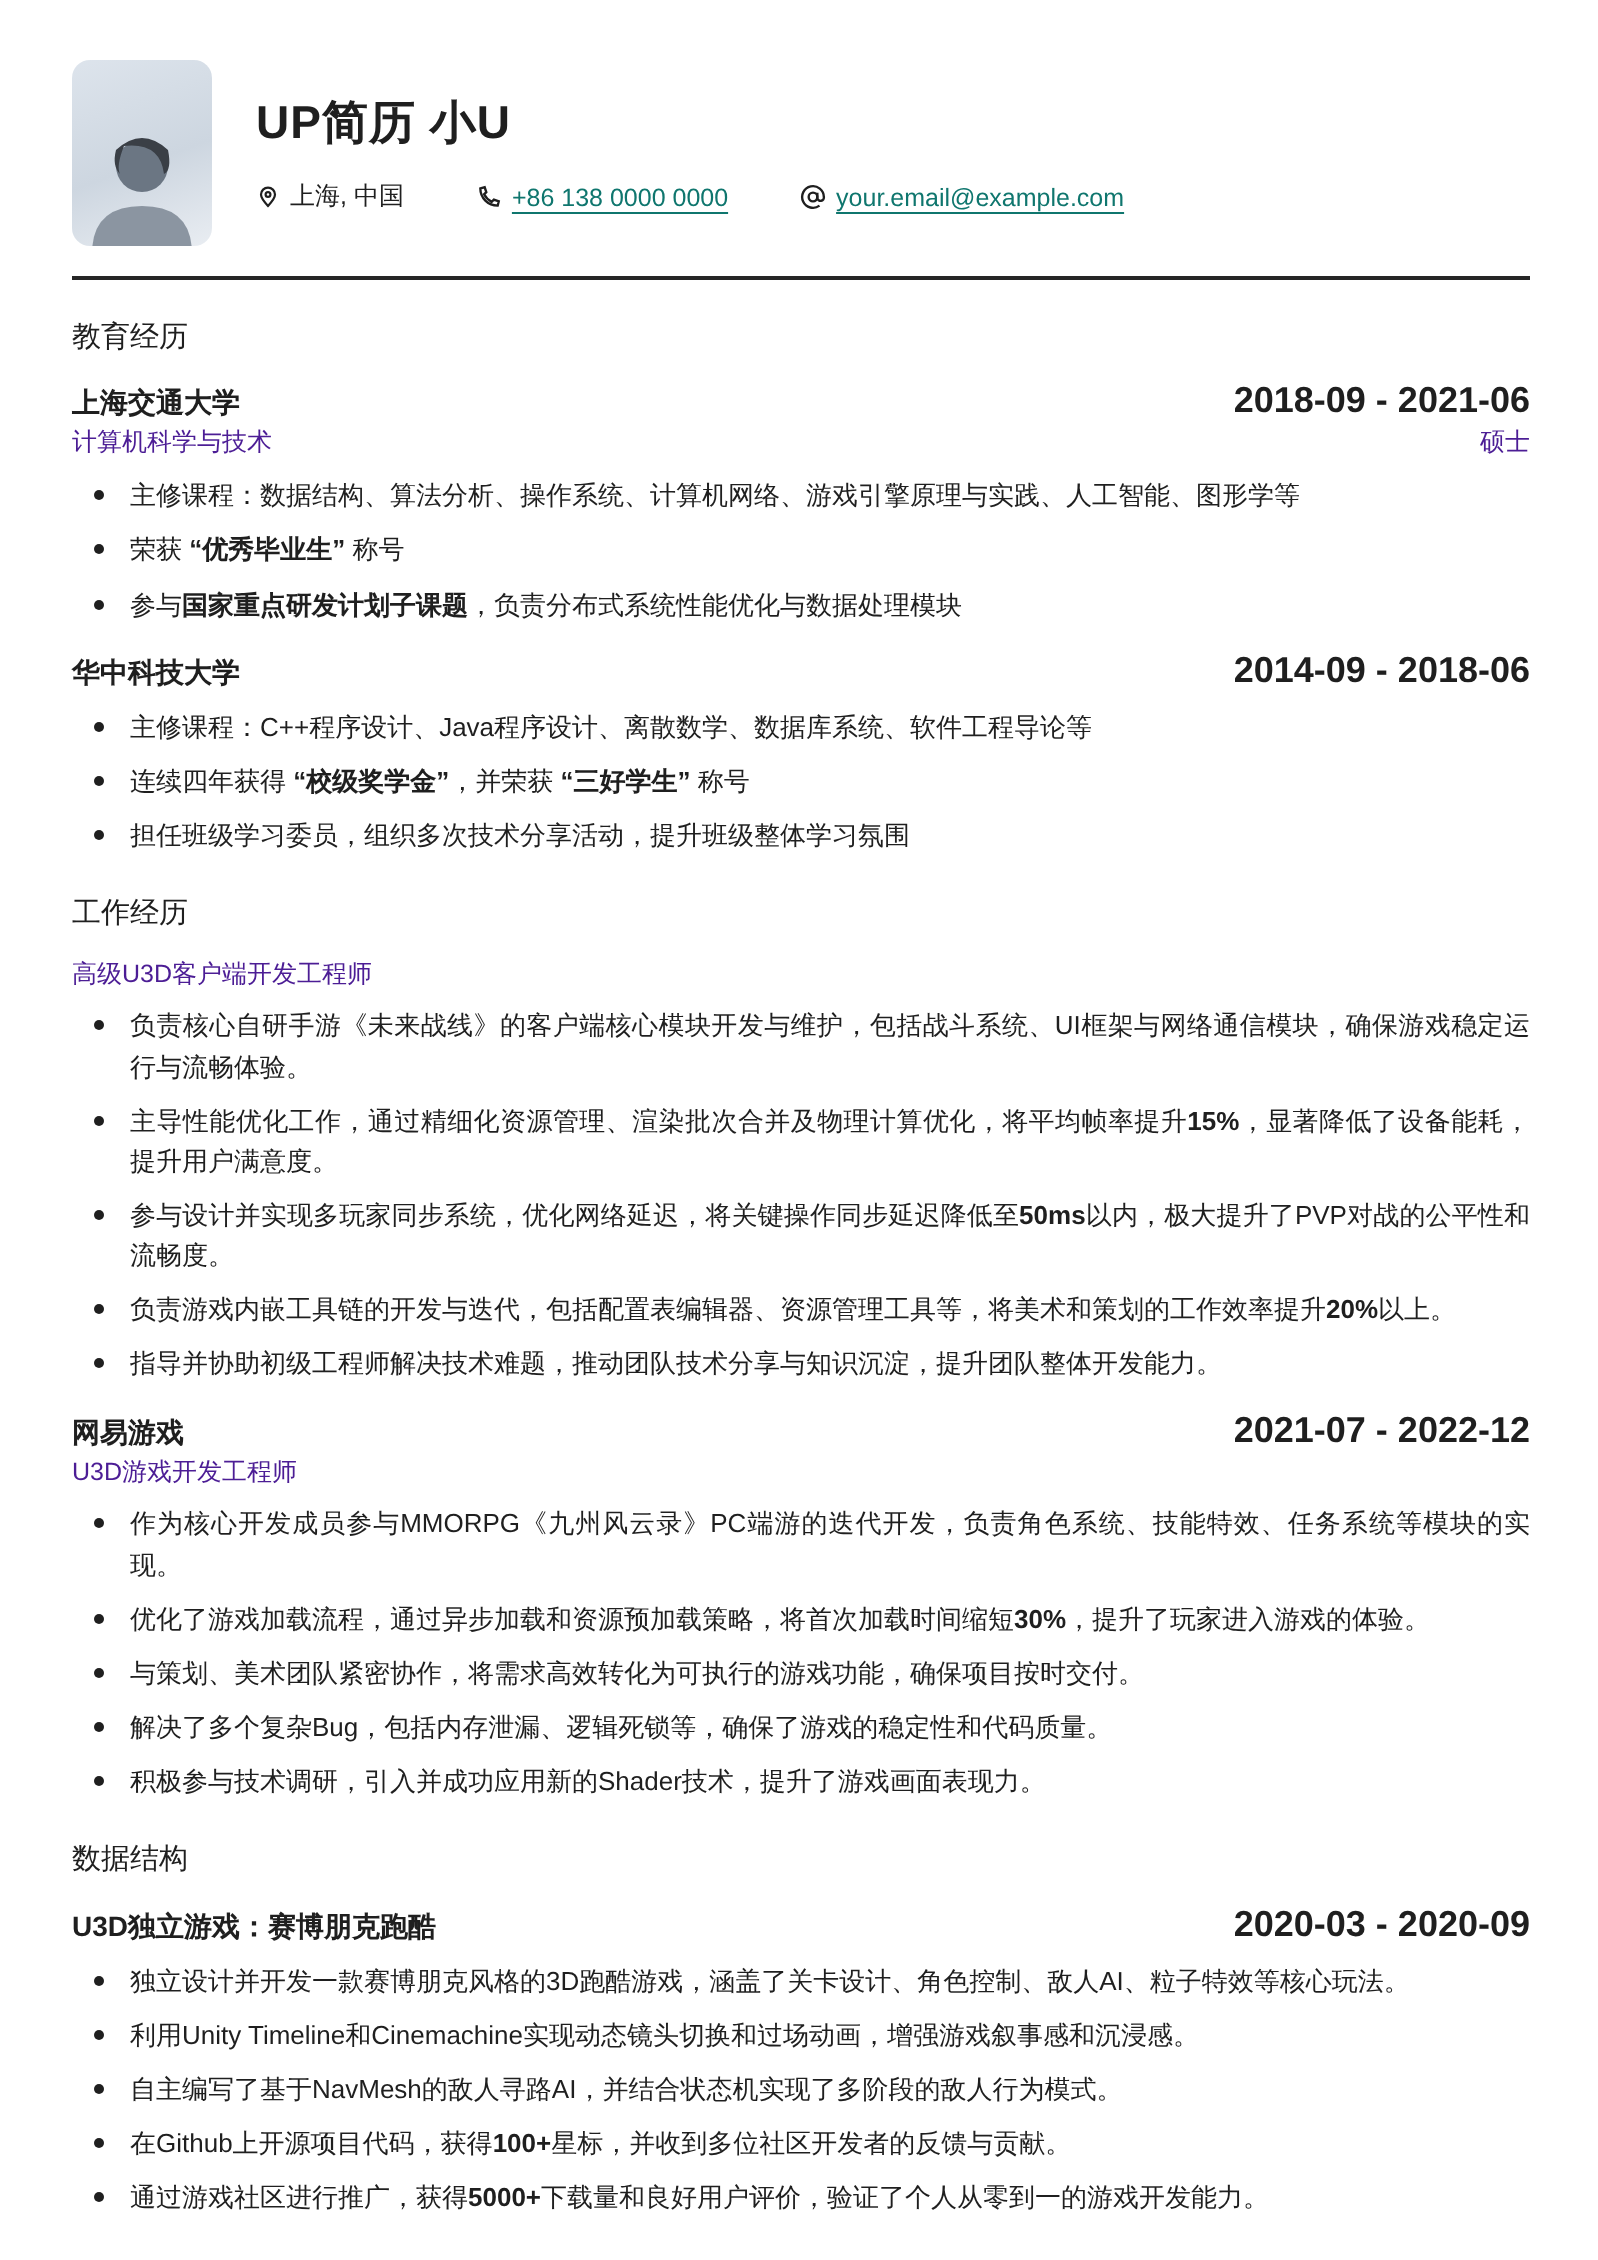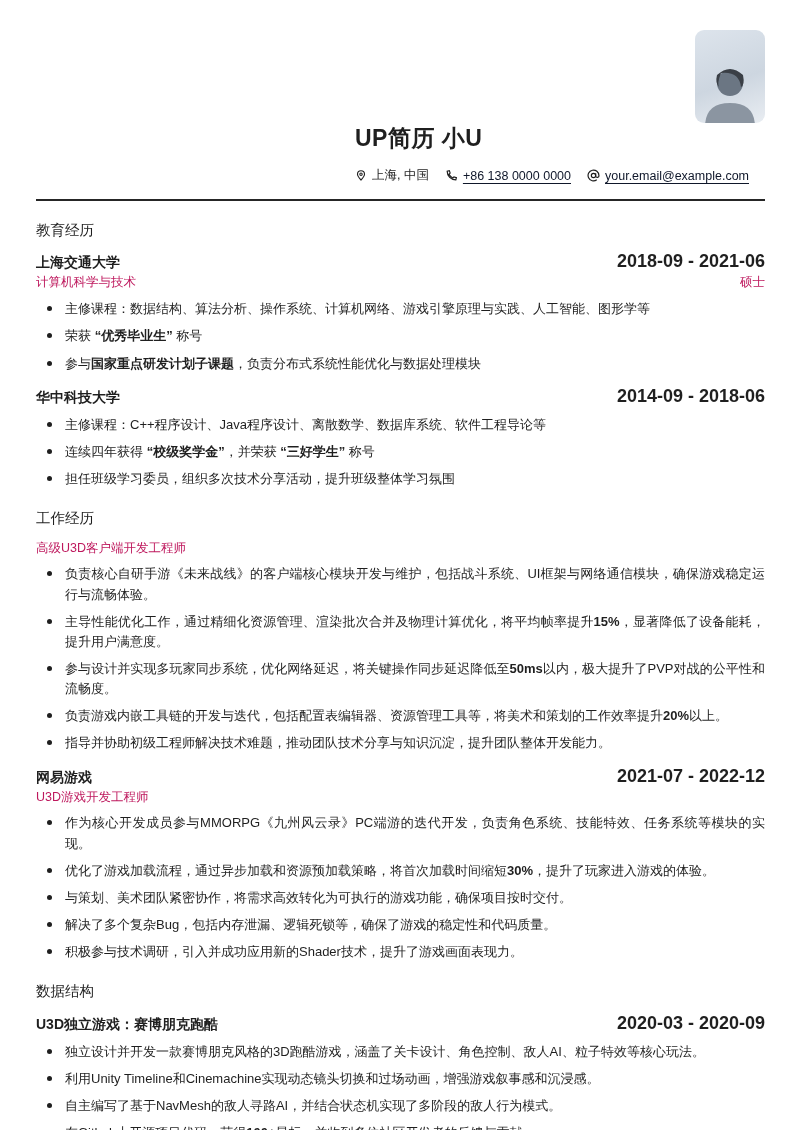--- a/index.html
+++ b/index.html
@@ -5,44 +5,44 @@
   * { margin:0; padding:0; box-sizing:border-box; }
   html,body { background:#ffffff; }
   body {
     width:799px; height:1130px; overflow:hidden; position:relative;
     font-family:"Liberation Sans","DejaVu Sans",sans-serif;
     color:#1f1f1f;
   }
   .page { padding:30px 34px 0 36px; }
 
   
-  .header { display:flex; align-items:flex-end;flex-direction:column; }
+  .header { display:flex; align-items:center; }
   .photo {
     width:70px; height:93px; border-radius:9px; overflow:hidden; flex:0 0 auto;
     background:linear-gradient(160deg,#dde4ec 0%,#cdd6e0 55%,#e9edf2 100%);
     position:relative;
   }
   .photo svg { position:absolute; bottom:-4px; left:0; }
   .header-info { margin-left:22px; }
   .name { font-size:23px; font-weight:700; letter-spacing:.5px; }
-  .contact-row { display:flex; align-items:center; margin-top:13px; font-size:12.5px; color:#1f1f1f; }
+  .contact-row { display:flex; align-items:center; margin-top:13px; font-size:12.5px; color:#1f1f1f;gap:20px; }
   .contact-item { display:flex; align-items:center; margin-right:16px; }
   .contact-item .cicon { display:inline-flex; margin-right:5px; color:#1f1f1f; }
-  .contact-link { color:#0f172a; text-decoration:underline; text-underline-offset:3px; cursor:pointer; }
+  .contact-link { color:#0f766e; text-decoration:underline; text-underline-offset:3px; cursor:pointer; }
   .rule { height:2px; background:#262626; border:none; margin-top:15px; }
 
   
   .section { margin-top:21px; }
   .section-title { font-size:14.5px; font-weight:400; line-height:1.2; }
   .entry { margin-top:12px; }
   .entry:first-of-type { margin-top:2px; }
   .entry-head { display:flex; justify-content:space-between; align-items:baseline; }
   .entry-title { font-size:14px; font-weight:700; line-height:1.35; }
   .entry-date { font-size:18px; font-weight:700; white-space:nowrap; }
-  .entry-sub { display:flex; justify-content:space-between; font-size:12.5px; color:#be185d; margin-top:2px; line-height:1.35; }
+  .entry-sub { display:flex; justify-content:space-between; font-size:12.5px; color:#4c1d95; margin-top:2px; line-height:1.35; }
   .bullet-list { list-style:none; margin-top:8px; }
   .bullet-item { display:flex; margin-bottom:7px; }
   .bullet-dot { flex:0 0 auto; width:5px; height:5px; border-radius:50%; background:#1f1f1f; margin:7px 13px 0 11px; }
   .bullet-text { font-size:13px; line-height:1.55; text-align:justify; flex:1 1 auto; }
   .bold { font-weight:700; }
 </style>
 </head>
 <body>
 
 <div class="page">

